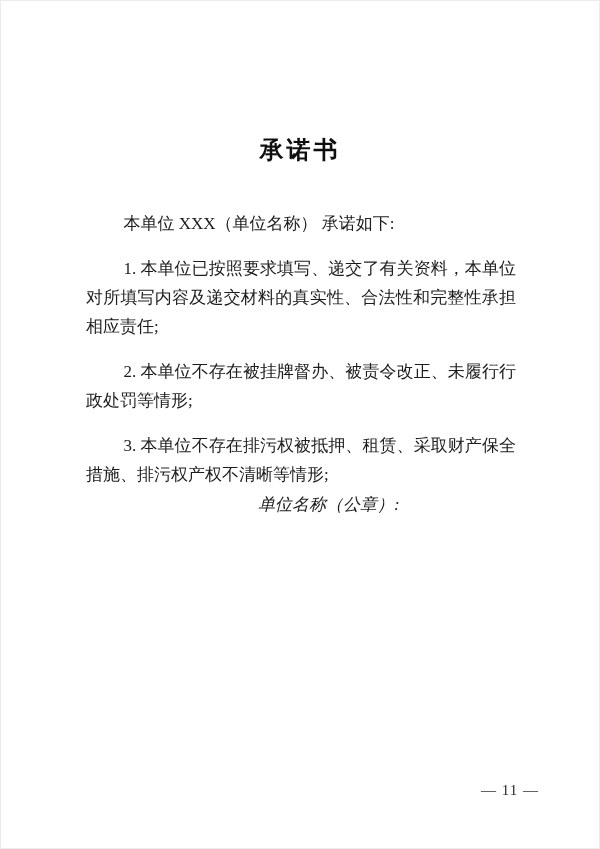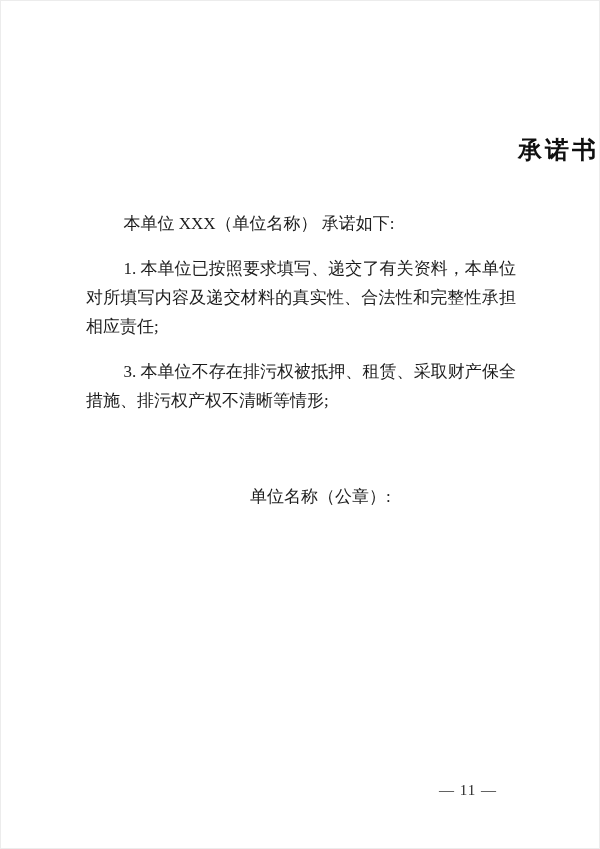--- a/index.html
+++ b/index.html
@@ -15,21 +15,21 @@
     background: #ffffff;
     border: 1px solid #ececec;
     color: #1c1c1c;
     overflow: hidden;
   }
   .doc-title {
     position: absolute;
     top: 133px;
     left: 0;
     right: 0;
-    text-align: right;
+    text-align: center;
     font-size: 24px;
     font-weight: bold;
     letter-spacing: 3px;
     color: #0f0f0f;
   }
   .doc-body {
     position: absolute;
     left: 69px;
     top: 192px;
     width: 462px;
@@ -43,43 +43,44 @@
     margin: 16px;
   }
   .signature-block {
     position: absolute;
     left: 245px;
     top: 477px;
     font-size: 17px;
     line-height: 29px;
     color: #1c1c1c;
   }
-  .signature-block p { margin: 4px; }
+  .signature-block p { margin: 12px; font-style: italic; }
   .signature-block .date-line { padding-left: 88px; }
   .page-number {
     position: absolute;
     top: 781px;
     left: 438px;
     width: 100px;
-    text-align: left;
+    text-align: right;
     font-size: 15px;
     letter-spacing: 1px;
     color: #2a2a2a;
   }
 </style>
 </head>
 <body>
 
 <div class="page">
 
   <h1 class="doc-title">承诺书</h1>
 
   <div class="doc-body">
     <p>本单位 XXX（单位名称） 承诺如下:</p>
     <p>1. 本单位已按照要求填写、递交了有关资料，本单位对所填写内容及递交材料的真实性、合法性和完整性承担相应责任;</p>
+    <p>2. 本单位不存在被挂牌督办、被责令改正、未履行行政处罚等情形;</p>
     <p>3. 本单位不存在排污权被抵押、租赁、采取财产保全措施、排污权产权不清晰等情形;</p>
   </div>
 
   <div class="signature-block">
     <p>单位名称（公章）:</p>
   </div>
 
   <div class="page-number">— 11 —</div>
 
 </div>

